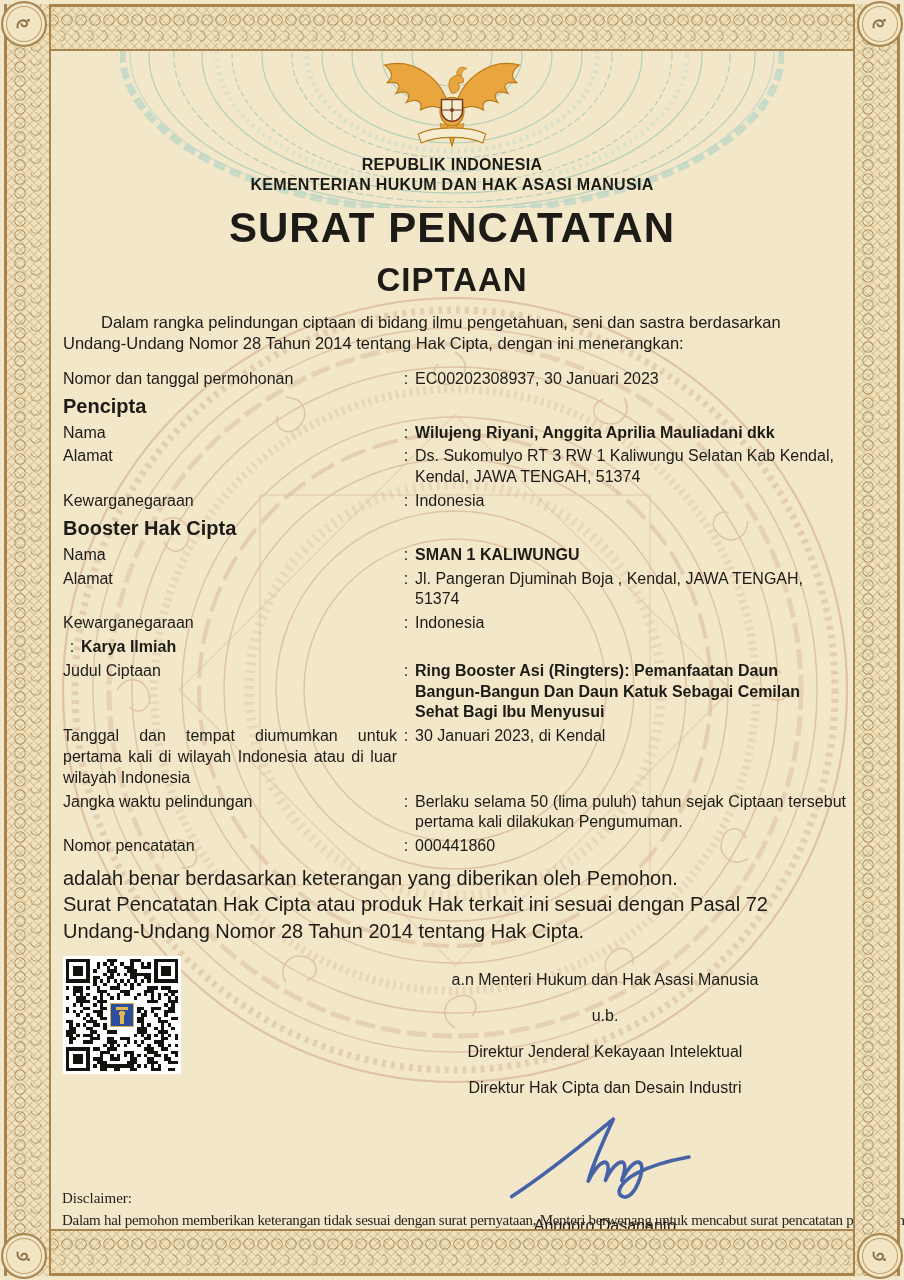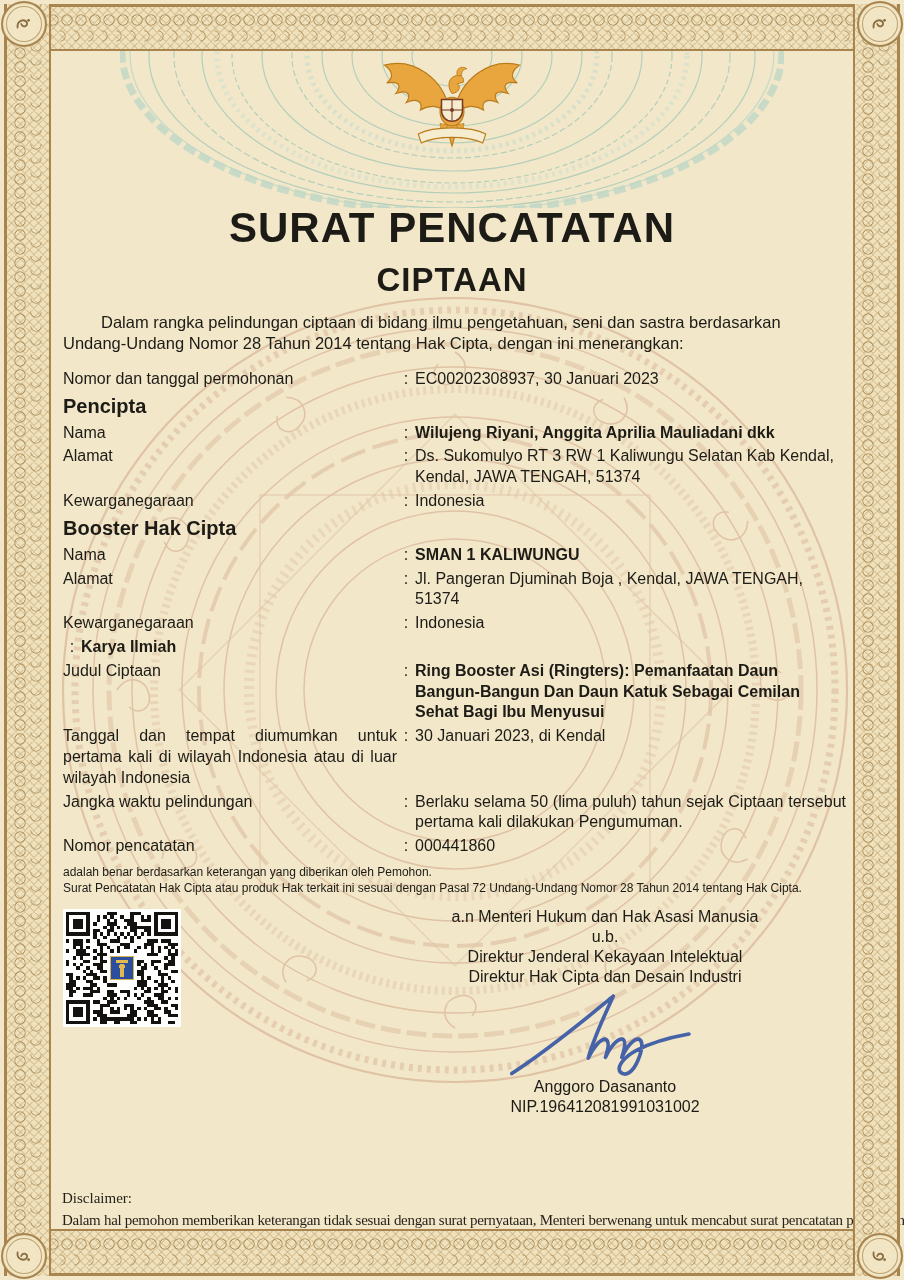--- a/index.html
+++ b/index.html
@@ -53,29 +53,29 @@
   .content{position:absolute;left:63px;top:312px;width:783px;z-index:3;}
   .intro{width:755px;margin:0 0 14px 0;font-size:16.5px;line-height:1.3;text-indent:38px;}
   .frow{display:flex;margin-bottom:3px;font-size:16px;line-height:1.3;}
   .frow .lbl{width:334px;flex:none;}
   .frow .lbl.just{text-align:justify;}
   .frow .colon{width:18px;flex:none;text-align:center;}
   .frow .val{flex:1;}
   .frow .val.just{text-align:justify;}
   .b{font-weight:bold;}
   .sec{font-weight:bold;font-size:20px;line-height:1.3;margin:2px 0 4px 0;}
-  .closing{margin-top:8px;font-size:12px;line-height:1.32;}
+  .closing{margin-top:8px;font-size:20px;line-height:1.32;}
   .closing p{margin:0;}
 
   .bottom{display:flex;align-items:flex-start;margin-top:10px;}
   .qr-wrap{flex:none;background:#ffffff;padding:3px;margin-top:2px;}
   .qr-wrap svg{display:block;}
   .sig-block{margin-left:auto;margin-right:2px;width:478px;text-align:center;
     font-size:16px;line-height:1.25;}
-  .sig-block p{margin:0;}
+  .sig-block p{margin:16px;}
   #signature-svg{display:block;margin:4px auto 0 auto;}
   .sig-name{margin-top:0;}
 
   .disclaimer{position:absolute;left:62px;top:1188px;width:800px;z-index:3;
     font-family:"Liberation Serif",serif;font-size:15px;line-height:1.45;color:#241f18;}
   .disclaimer .dtext{white-space:nowrap;letter-spacing:-0.3px;}
 </style>
 </head>
 <body>
 
@@ -179,20 +179,24 @@
           <use href="#curl" transform="rotate(180)"></use>
         <use href="#curl" transform="rotate(210)"></use>
           <use href="#curl" transform="rotate(240)"></use>
         <use href="#curl" transform="rotate(270)"></use>
           <use href="#curl" transform="rotate(300)"></use>
         <use href="#curl" transform="rotate(330)"></use>
       </g>
     </g>
   </svg>
 
+  <div class="gov-header">
+    <div>REPUBLIK INDONESIA</div>
+    <div>KEMENTERIAN HUKUM DAN HAK ASASI MANUSIA</div>
+  </div>
   <div class="doc-title">SURAT PENCATATAN</div>
   <div class="doc-subtitle">CIPTAAN</div>
 
   <div class="content">
     <p class="intro">Dalam rangka pelindungan ciptaan di bidang ilmu pengetahuan, seni dan sastra berdasarkan Undang-Undang Nomor 28 Tahun 2014 tentang Hak Cipta, dengan ini menerangkan:</p>
 
     <div class="frow">
       <span class="lbl">Nomor dan tanggal permohonan</span>
       <span class="colon">:</span>
       <span class="val">EC00202308937, 30 Januari 2023</span>

